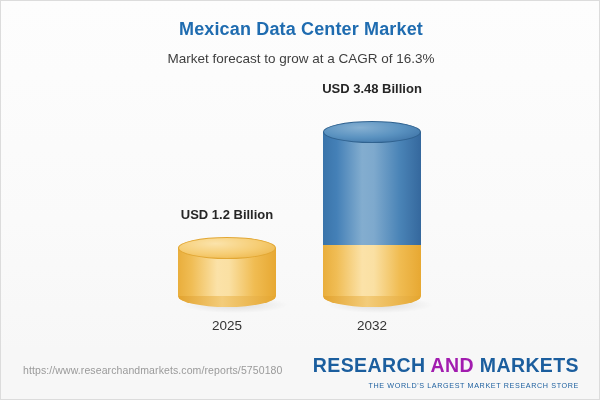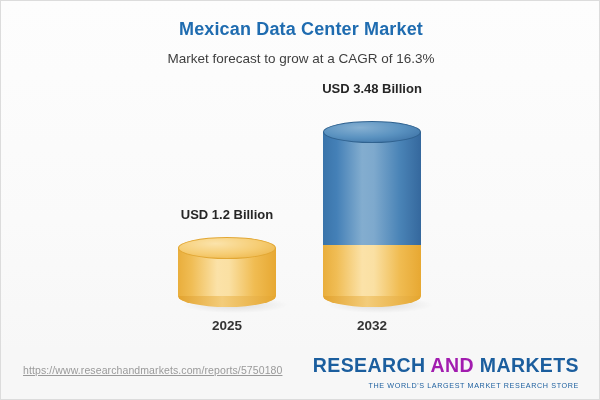--- a/index.html
+++ b/index.html
@@ -42,21 +42,21 @@
     font-size:13px;
     font-weight:bold;
     color:#262626;
     white-space:nowrap;
   }
   .xlabel{
     position:absolute;
     width:220px;
     text-align:center;
     font-size:13.5px;
-    font-weight:bold;
+    font-weight:normal;
     color:#333333;
   }
 
   
   .cyl{position:absolute;}
   .cyl-body{
     position:absolute;left:0;right:0;
   }
   .cyl-top{
     position:absolute;left:0;right:0;
@@ -97,21 +97,20 @@
   
   #footer{
     position:absolute;left:0;bottom:0;width:598px;height:52px;
     background:#f7f7f7;
   }
   #footer-url{
     position:absolute;left:22px;top:17px;
     font-size:10.5px;
     color:#9a9a9a;
     letter-spacing:.1px;
-    text-decoration:underline;
   }
   #logo{
     position:absolute;right:20px;top:8px;
     text-align:right;
   }
   #logo-main{
     font-size:19.5px;font-weight:bold;
     letter-spacing:.4px;
     color:#1b5e9e;
     white-space:nowrap;

